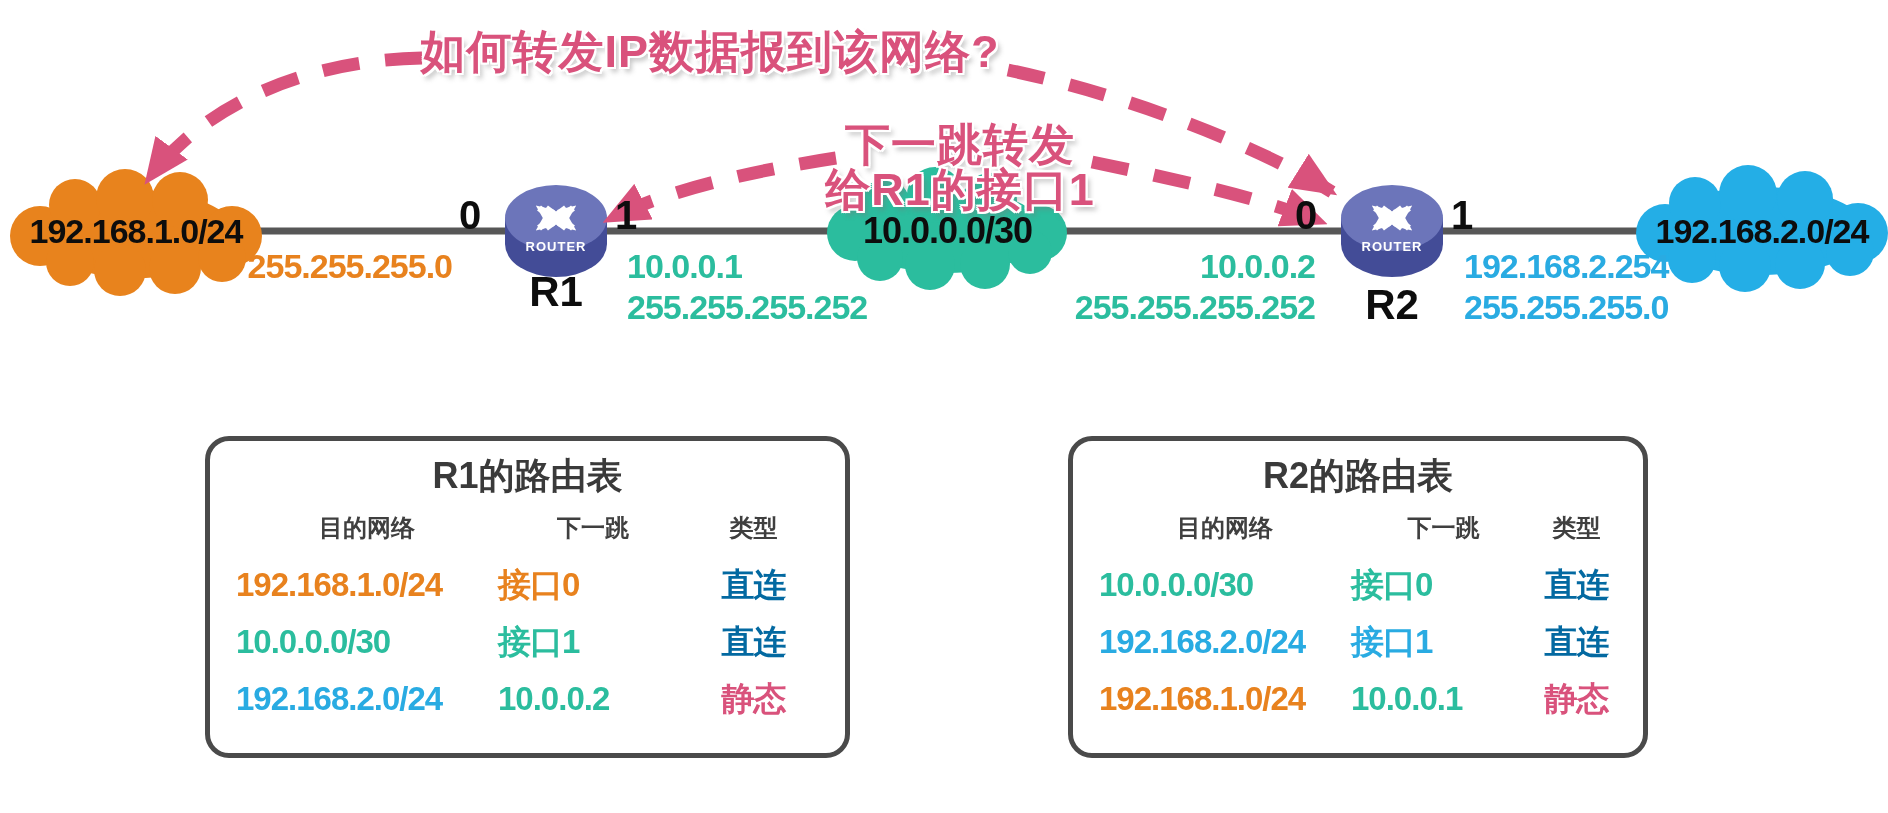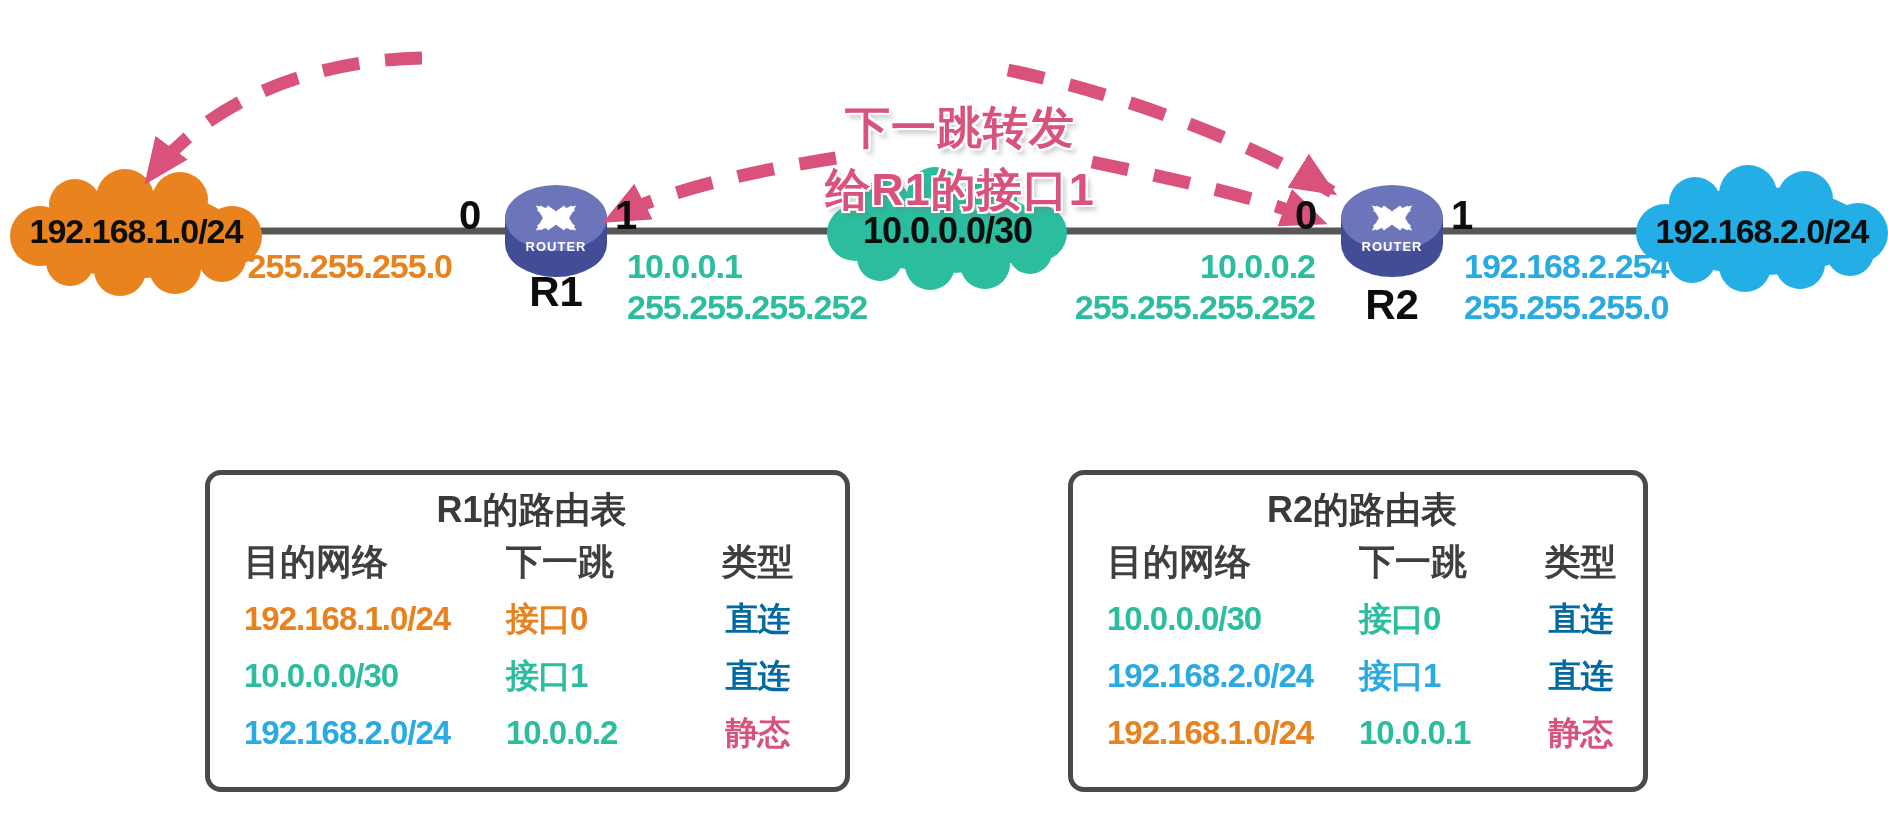--- a/index.html
+++ b/index.html
@@ -29,28 +29,28 @@
       2px 2px 0 #fff,-2px -2px 0 #fff,2px -2px 0 #fff,-2px 2px 0 #fff;
   }
   .annot{font-size:45px;letter-spacing:1px;}
   .cloud-label{font-size:34px;letter-spacing:-1px;}
   .if-label{font-size:40px;}
   .router-name{font-size:42px;}
   .router-badge{font-size:13px;color:#fff;letter-spacing:1px;font-weight:bold;}
   .ipblock{font-size:34px;line-height:41px;letter-spacing:-1px;}
   
   .rtable{
-    position:absolute;top:470px;height:322px;box-sizing:border-box;
-    border:5px solid #4A4A4A;border-radius:16px;background:#fff;
-    padding:12px 26px 0 34px;
+    position:absolute;top:436px;height:322px;box-sizing:border-box;
+    border:5px solid #4A4A4A;border-radius:24px;background:#fff;
+    padding:12px 26px 0 26px;
   }
   .rt-title{font-size:36px;color:#3A3A3A;text-align:center;height:46px;line-height:46px;}
   .rt-grid{display:grid;align-items:center;}
   .rt-grid > div{line-height:1;}
-  .rt-h{font-size:36px;color:#3F3F3F;}
+  .rt-h{font-size:24px;color:#3F3F3F;text-align:center;}
   .rt-cell{font-size:33px;letter-spacing:-1px;}
   .rt-c3{justify-self:center;}
   .g1{grid-template-columns:262px 190px 1fr;grid-auto-rows:57px;}
   .g2{grid-template-columns:252px 185px 1fr;grid-auto-rows:57px;}
 </style>
 </head>
 <body>
 
 <div class="stage">
 
@@ -130,21 +130,22 @@
     </g>
 
     <g stroke="#D9527C" stroke-width="13" fill="none" stroke-dasharray="37 26">
       <path d="M 422,58 C 310,60 205,102 148,180" marker-end="url(#pk)"></path>
       <path d="M 1008,70 C 1140,98 1265,150 1332,192" marker-end="url(#pk)"></path>
       <path d="M 1092,162 C 1190,182 1265,200 1322,222" marker-end="url(#pk)"></path>
       <path d="M 836,158 C 745,172 662,192 608,220" marker-end="url(#pk)"></path>
     </g>
   </svg>
 
-  <div class="txt annot c-pink halo center" style="left:820px;top:98px;width:280px;font-family:Liberation Serif, serif;">下一跳转发</div>
+  <div class="txt annot c-pink halo center" style="left:395px;top:22px;width:630px;">如何转发IP数据报到该网络?</div>
+  <div class="txt annot c-pink halo center" style="left:820px;top:115px;width:280px;font-family:Liberation Serif, serif;">下一跳转发</div>
   <div class="txt annot c-pink halo center" style="left:810px;top:160px;width:300px;">给R1的接口1</div>
 
   <div class="txt cloud-label c-black center" style="left:20px;top:212px;width:232px;">192.168.1.0/24</div>
   <div class="txt cloud-label c-black center" style="left:830px;top:210px;width:235px;font-size:36px;">10.0.0.0/30</div>
   <div class="txt cloud-label c-black center" style="left:1642px;top:212px;width:240px;">192.168.2.0/24</div>
 
   <div class="txt if-label c-black center" style="left:448px;top:193px;width:44px;">0</div>
   <div class="txt if-label c-black center" style="left:604px;top:193px;width:44px;">1</div>
   <div class="txt if-label c-black center" style="left:1284px;top:193px;width:44px;">0</div>
   <div class="txt if-label c-black center" style="left:1440px;top:193px;width:44px;">1</div>

